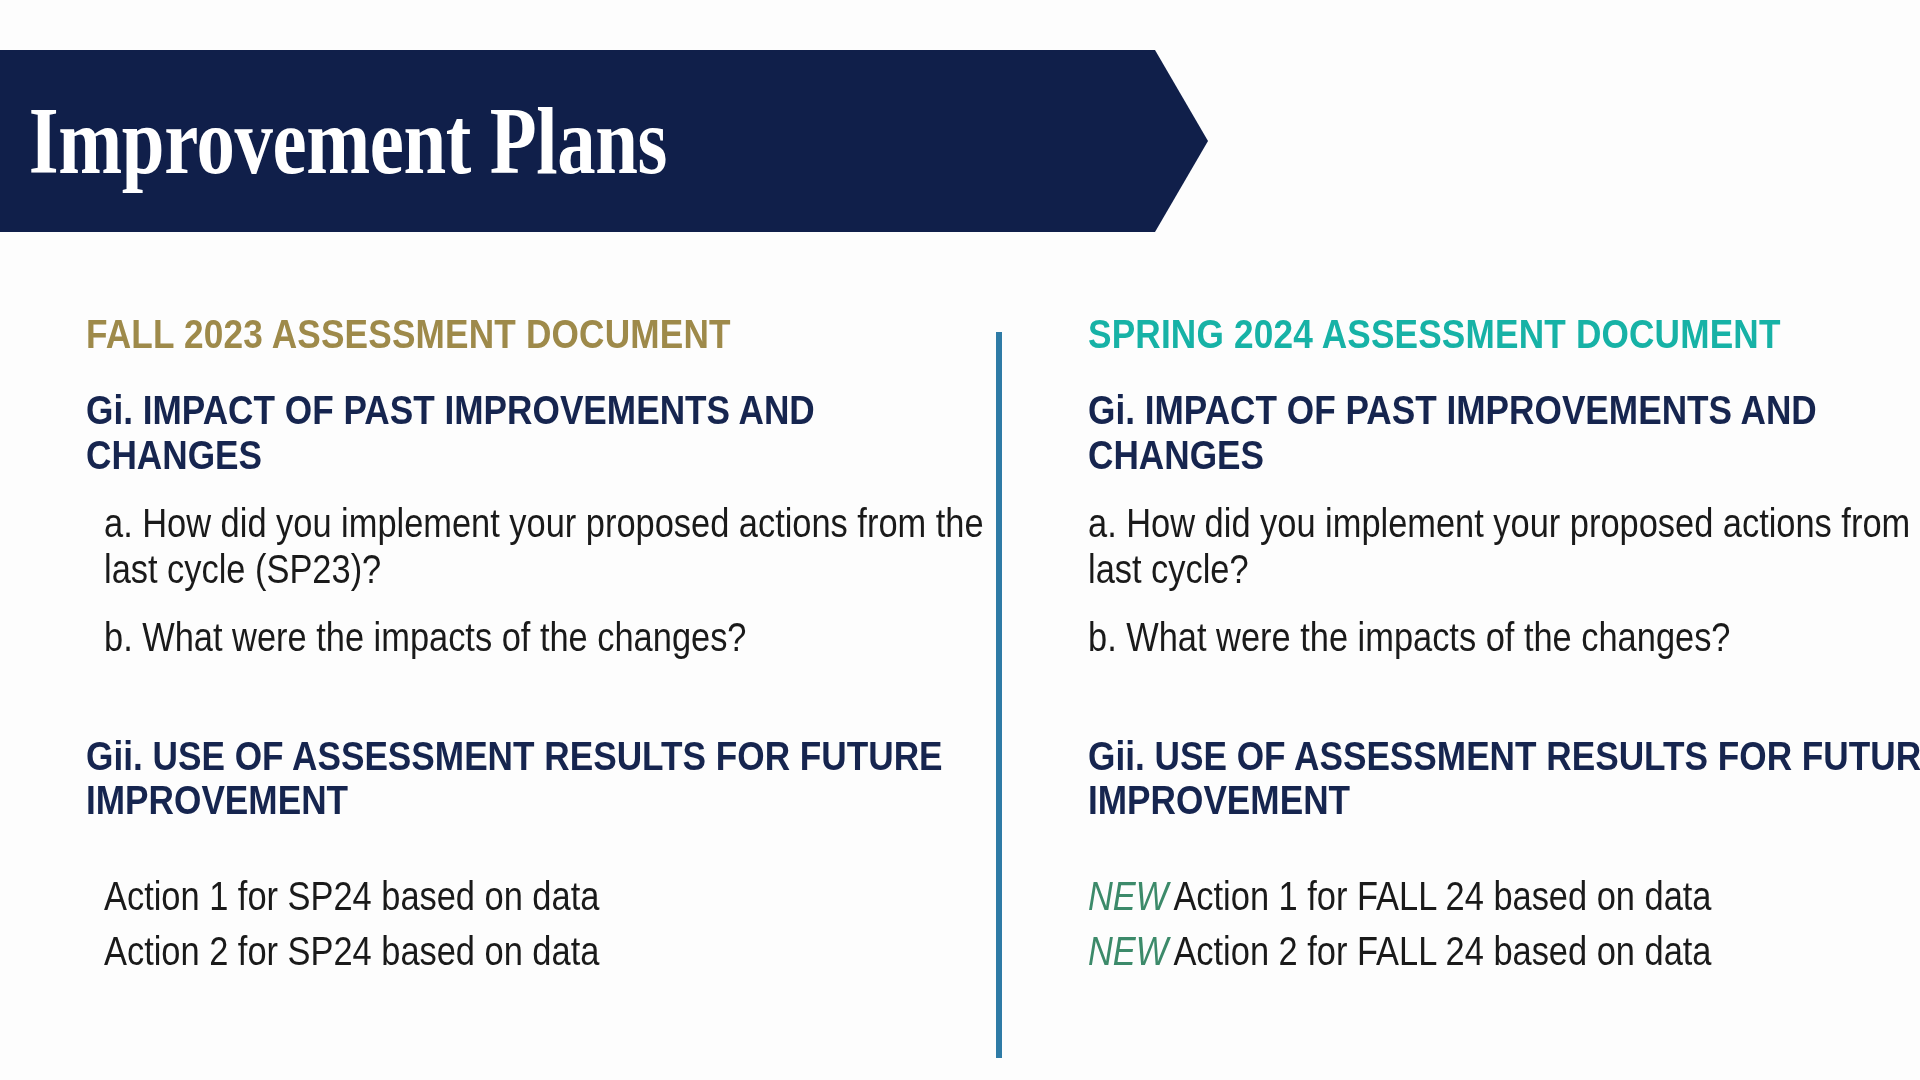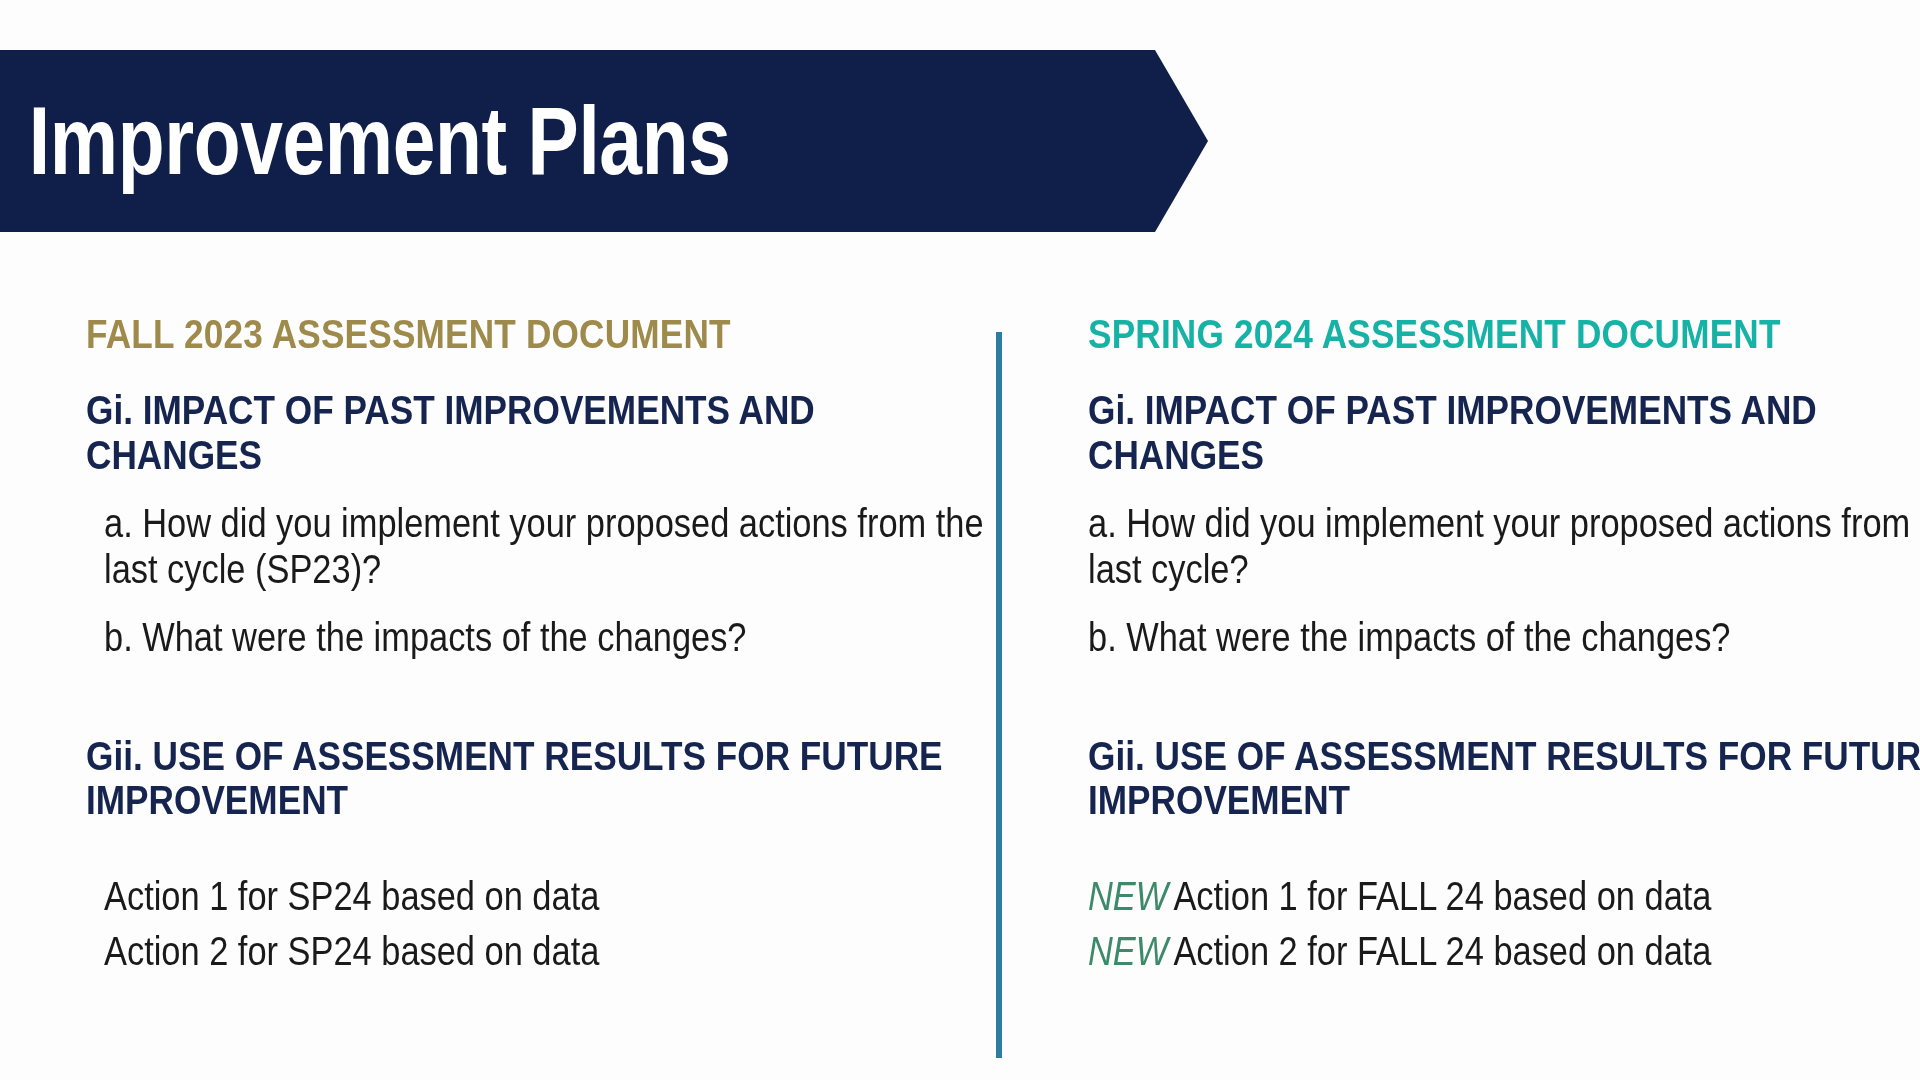--- a/index.html
+++ b/index.html
@@ -22,20 +22,21 @@
     position: absolute;
     left: 0;
     top: 50px;
     width: 1208px;
     height: 182px;
     background: #101f4a;
     -webkit-clip-path: polygon(0 0, 1155px 0, 1208px 91px, 1155px 182px, 0 182px);
     clip-path: polygon(0 0, 1155px 0, 1208px 91px, 1155px 182px, 0 182px);
     display: flex;
     align-items: center;
+    font-family: Liberation Serif, serif;
   }
   .banner-title {
     color: #ffffff;
     font-size: 96px;
     font-weight: 700;
     letter-spacing: -0.5px;
     padding-left: 36px;
     line-height: 1;
     transform: scaleX(0.80);
     transform-origin: left center;

